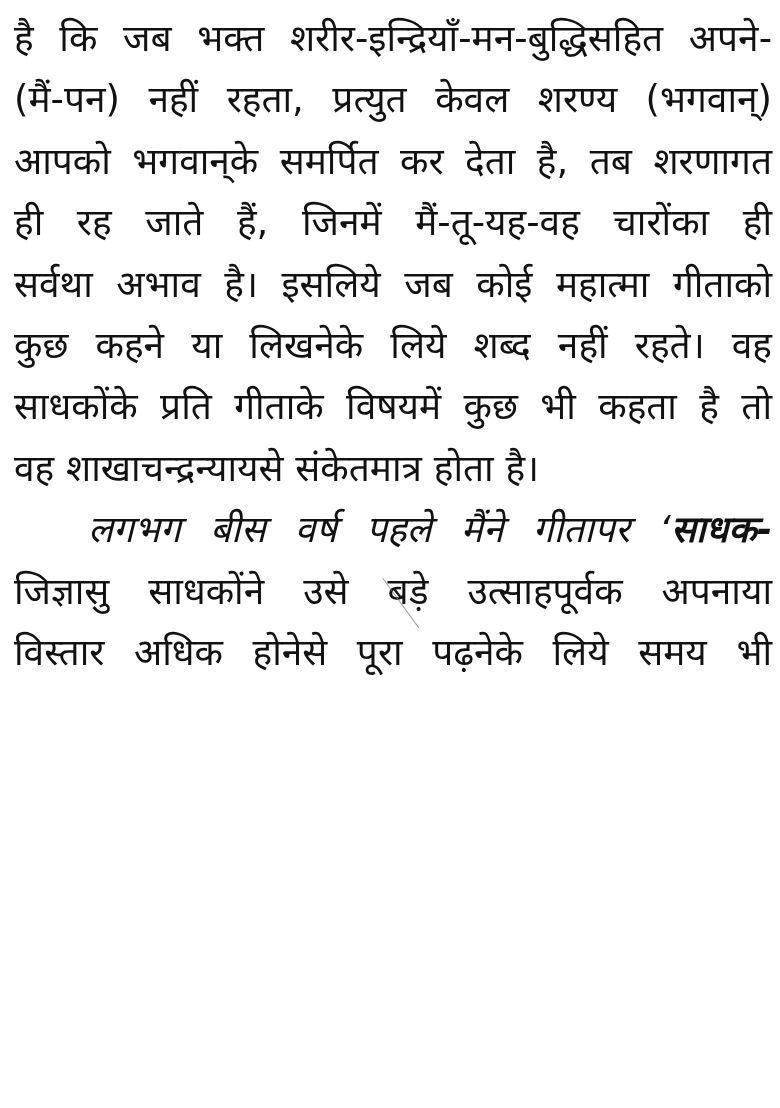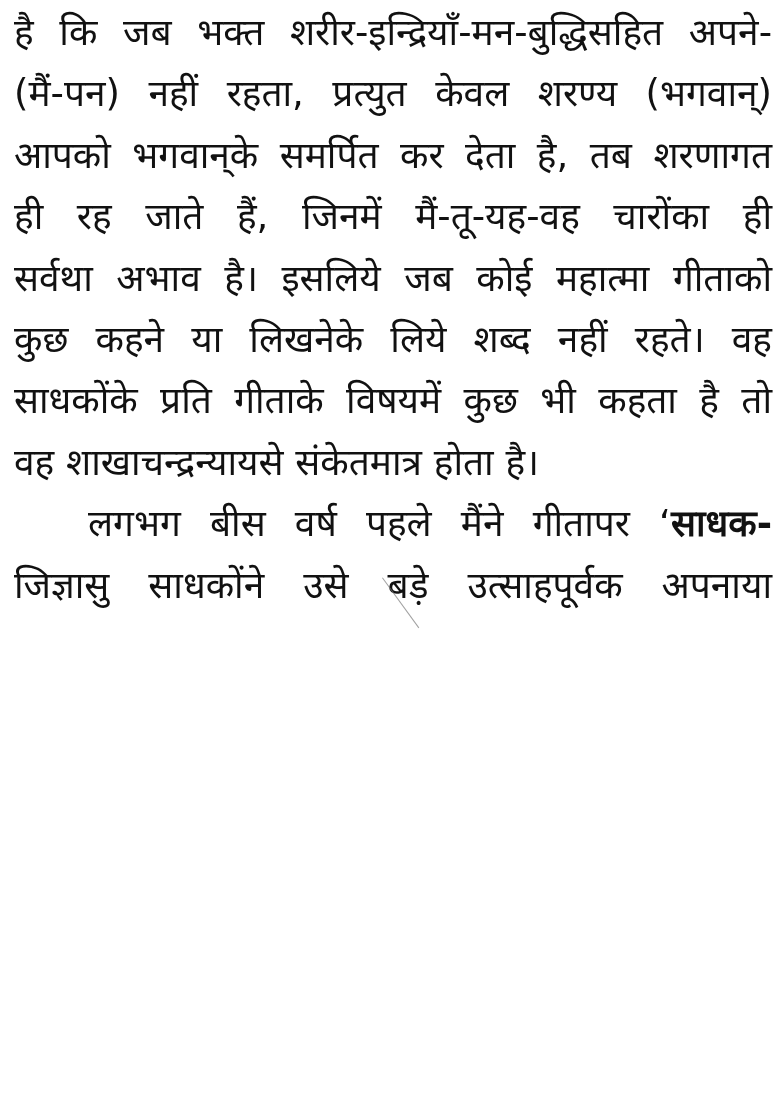--- a/index.html
+++ b/index.html
@@ -11,38 +11,39 @@
       width: 780px;
       height: 1108px;
       overflow: hidden;
       position: relative;
       font-family: "DejaVu Sans", "Liberation Sans", sans-serif;
       color: #111111;
     }
     .page {
       position: absolute;
       left: 14px;
-      top: 2px;
+      top: 8px;
       width: 758px;
     }
     .line {
       height: 61.4px;
       line-height: 61.4px;
       font-size: 37px;
       white-space: nowrap;
       text-align: justify;
       text-align-last: justify;
       letter-spacing: 0px;
       overflow: visible;
     }
     .line.last {
       text-align-last: left;
     }
     .line.indent {
       padding-left: 74px;
+      font-style: italic;
     }
     .bold {
       font-weight: bold;
     }
     .artifact {
       position: absolute;
       left: 382px;
       top: 578px;
       width: 1px;
       height: 62px;
@@ -64,17 +65,18 @@
     <div class="line">ही रह जाते हैं, जिनमें मैं-तू-यह-वह चारोंका ही</div>
     <div class="line">सर्वथा अभाव है। इसलिये जब कोई महात्मा गीताको</div>
     <div class="line">कुछ कहने या लिखनेके लिये शब्द नहीं रहते। वह</div>
     <div class="line">साधकोंके प्रति गीताके विषयमें कुछ भी कहता है तो</div>
     <div class="line last">वह शाखाचन्द्रन्यायसे संकेतमात्र होता है।</div>
   </div>
 
   <div class="paragraph">
     <div class="line indent"><span>लगभग बीस वर्ष पहले मैंने गीतापर ‘</span><span class="bold">साधक-</span><span></span></div>
     <div class="line">जिज्ञासु साधकोंने उसे बड़े उत्साहपूर्वक अपनाया</div>
+    <div class="line">विस्तार अधिक होनेसे पूरा पढ़नेके लिये समय भी</div>
   </div>
 
 </div>
 
 <div class="artifact"></div>
 
 </body></html>

